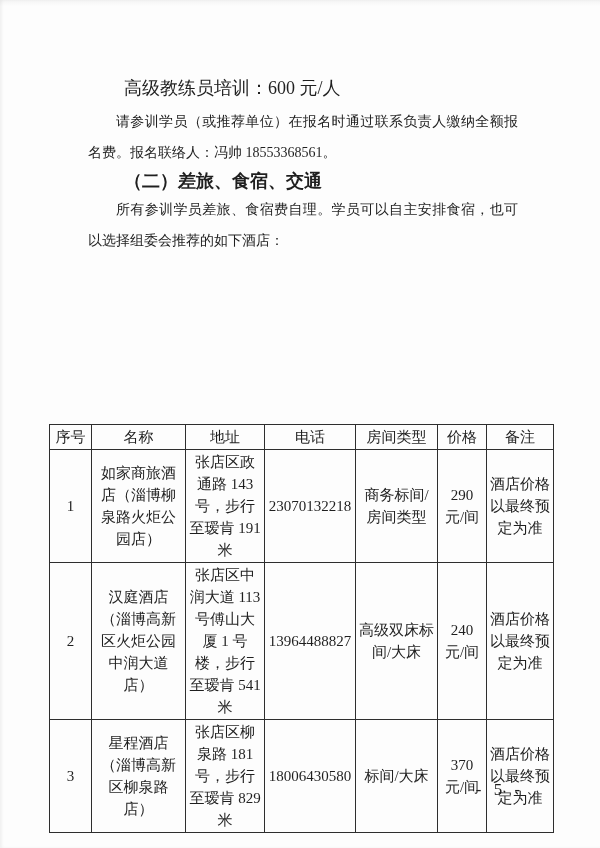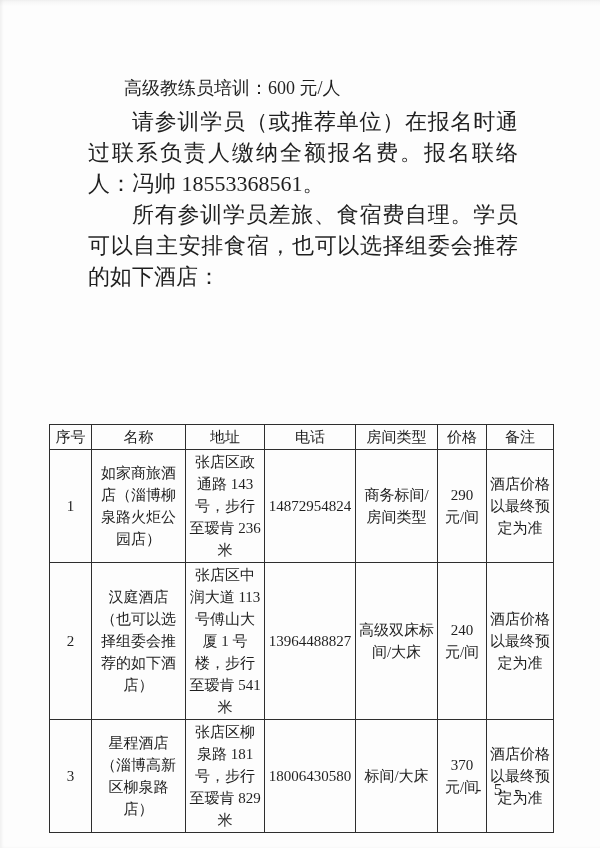--- a/index.html
+++ b/index.html
@@ -24,21 +24,21 @@
     top: 70px;
     width: 430px;
   }
   .fee-line {
     font-size: 18px;
     line-height: 36px;
     text-indent: 2em;
     white-space: nowrap;
   }
   .para {
-    font-size: 22px;
+    font-size: 14px;
     line-height: 31px;
     text-align: justify;
     text-indent: 2em;
   }
   .section-heading {
     font-size: 18px;
     font-weight: bold;
     line-height: 26px;
     text-indent: 2em;
     white-space: nowrap;
@@ -80,20 +80,21 @@
 </head>
 <body>
 
 <div class="page">
 
   <div class="content">
     <div class="fee-line">高级教练员培训：600 元/人</div>
 
     <p class="para">请参训学员（或推荐单位）在报名时通过联系负责人缴纳全额报名费。报名联络人：冯帅 18553368561。</p>
 
+    <div class="section-heading">（二）差旅、食宿、交通</div>
 
     <p class="para">所有参训学员差旅、食宿费自理。学员可以自主安排食宿，也可以选择组委会推荐的如下酒店：</p>
   </div>
 
   <table class="hotel-table">
     <colgroup>
       <col style="width:42px">
       <col style="width:94px">
       <col style="width:79px">
       <col style="width:91px">
@@ -109,29 +110,29 @@
         <th>电话</th>
         <th>房间类型</th>
         <th>价格</th>
         <th>备注</th>
       </tr>
     </thead>
     <tbody>
       <tr class="row-1">
         <td>1</td>
         <td>如家商旅酒店（淄博柳泉路火炬公园店）</td>
-        <td>张店区政通路 143 号，步行至瑷肯 236 米</td>
-        <td>14872954824</td>
+        <td>张店区政通路 143 号，步行至瑷肯 191 米</td>
+        <td>23070132218</td>
         <td>商务标间/房间类型</td>
         <td>290 元/间</td>
         <td>酒店价格以最终预定为准</td>
       </tr>
       <tr class="row-2">
         <td>2</td>
-        <td>汉庭酒店（也可以选择组委会推荐的如下酒店）</td>
+        <td>汉庭酒店（淄博高新区火炬公园中润大道店）</td>
         <td>张店区中润大道 113 号傅山大厦 1 号楼，步行至瑷肯 541 米</td>
         <td>13964488827</td>
         <td>高级双床标间/大床</td>
         <td>240 元/间</td>
         <td>酒店价格以最终预定为准</td>
       </tr>
       <tr class="row-3">
         <td>3</td>
         <td>星程酒店（淄博高新区柳泉路店）</td>
         <td>张店区柳泉路 181 号，步行至瑷肯 829 米</td>

